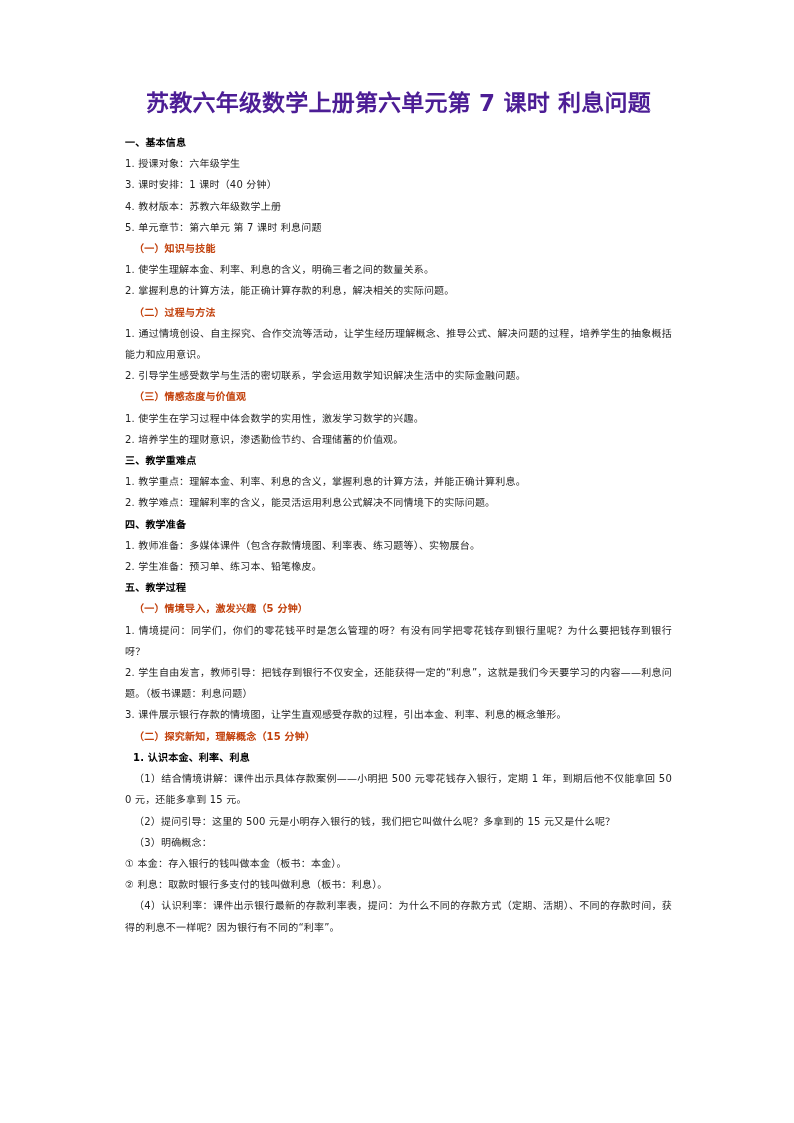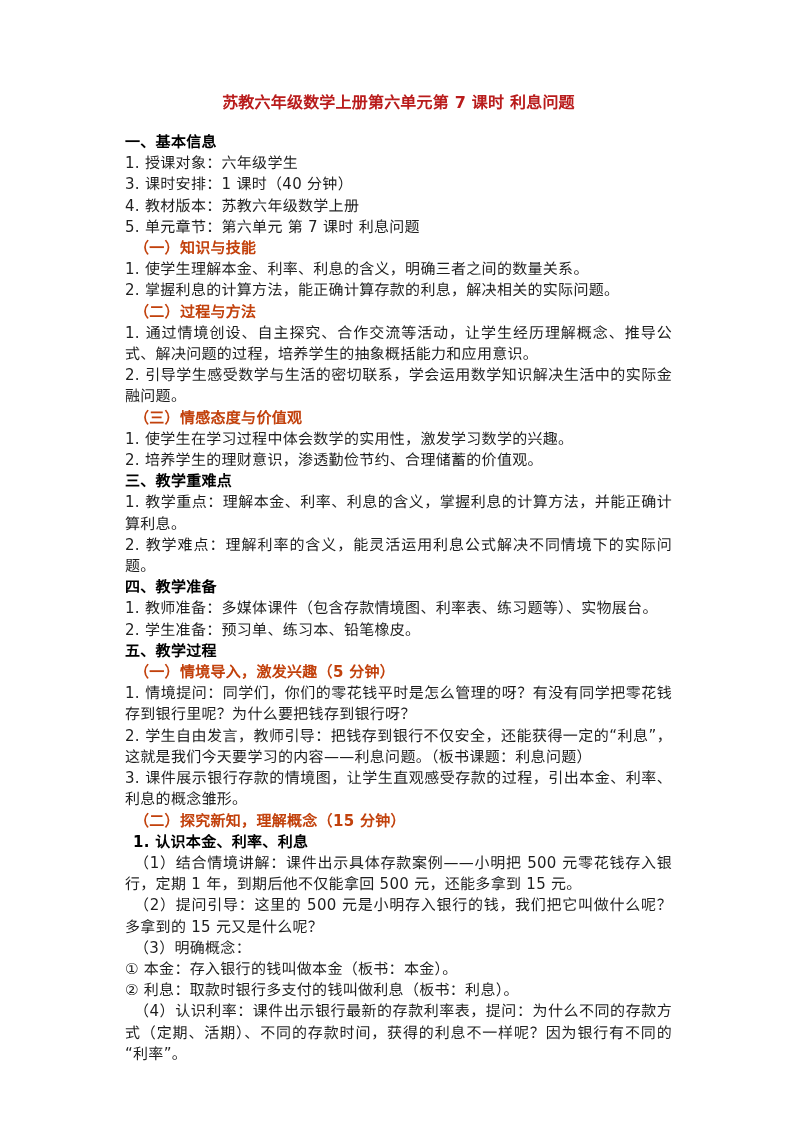--- a/index.html
+++ b/index.html
@@ -18,31 +18,31 @@
   .page {
     position: relative;
     width: 794px;
     height: 1123px;
     box-sizing: border-box;
     padding: 88px 122px 0 125px;
     background: #ffffff;
     overflow: hidden;
   }
   .doc-title {
-    font-size: 16px;
+    font-size: 23px;
     font-weight: bold;
     line-height: 30px;
     letter-spacing: 0.2px;
     text-align: center;
-    color: #b91c1c;
+    color: #4c1d95;
     margin: 0 0 14px 0;
     white-space: nowrap;
   }
   .body-block {
-    font-size: 15px;
+    font-size: 10px;
     line-height: 21.2px;
     color: #1e1e1e;
   }
   .ln {
     margin: 0;
     padding: 0;
     text-align: justify;
     text-justify: inter-ideograph;
     word-break: break-all;
     letter-spacing: 0.02em;

